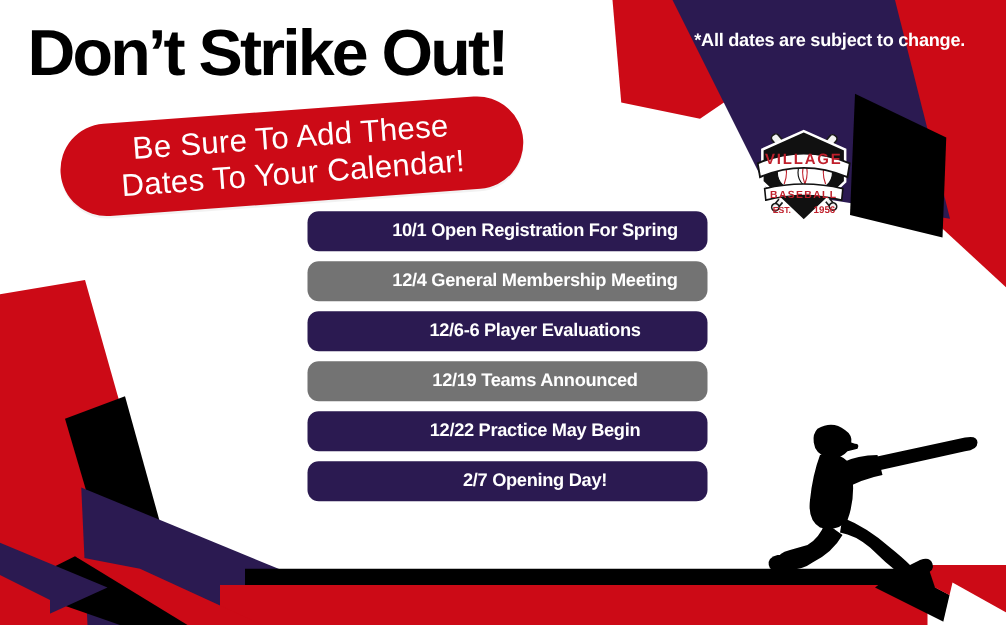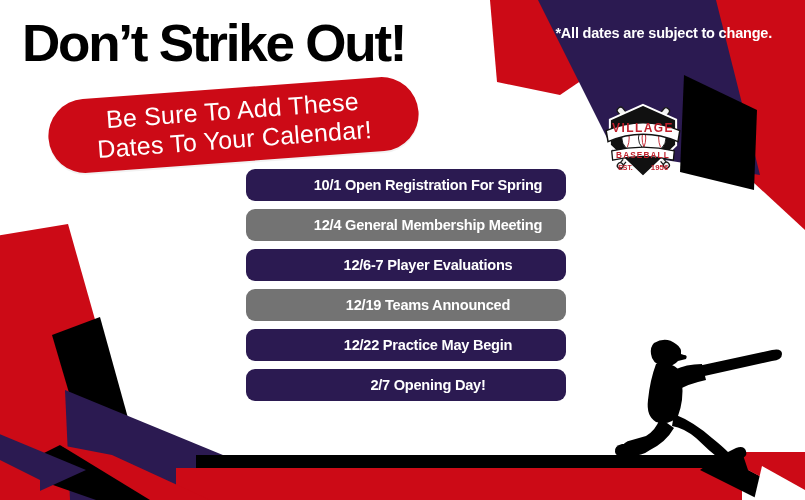--- a/index.html
+++ b/index.html
@@ -214,21 +214,21 @@
   </svg>
 
   <div id="datelist">
     <div class="date-pill navy">
       <span>10/1 Open Registration For Spring</span>
     </div>
     <div class="date-pill red">
       <span>12/4 General Membership Meeting</span>
     </div>
     <div class="date-pill navy">
-      <span>12/6-7 Player Evaluations</span>
+      <span>12/6-6 Player Evaluations</span>
     </div>
     <div class="date-pill red">
       <span>12/19 Teams Announced</span>
     </div>
     <div class="date-pill navy">
       <span>12/22 Practice May Begin</span>
     </div>
     <div class="date-pill navy">
       <span>2/7 Opening Day!</span>
     </div>

